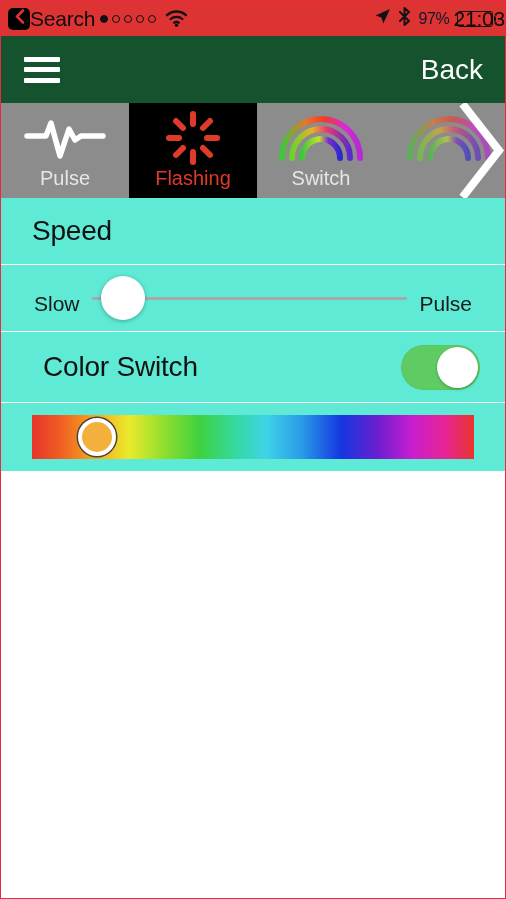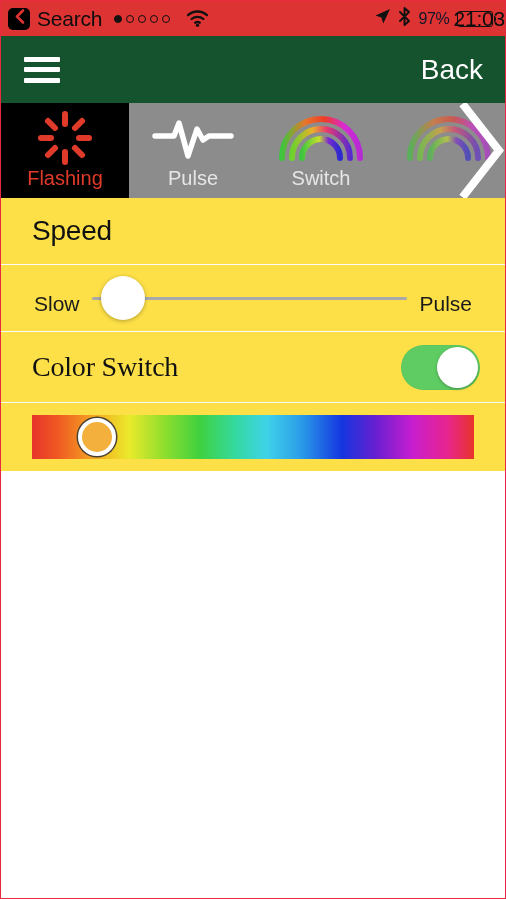--- a/index.html
+++ b/index.html
@@ -30,21 +30,20 @@
     height: 35px;
     background: #dd3333;
     display: flex;
     align-items: center;
     padding: 0 9px 0 7px;
     box-sizing: border-box;
   }
   .sb-left {
     display: flex;
     align-items: center;
-    gap: 7px;
     flex: 0 0 auto;
   }
   .back-chip {
     width: 22px;
     height: 22px;
     border-radius: 5px;
     background: #000000;
     display: flex;
     align-items: center;
     justify-content: center;
@@ -198,21 +197,21 @@
     justify-content: flex-start;
     pointer-events: auto;
   }
 
   
   .content {
     background: #ffffff;
     height: 700px;
   }
   .section {
-    background: #fde047;
+    background: #5eead4;
   }
   .row-sep {
     height: 1px;
     background: #fafafb;
   }
   .section-header {
     height: 66px;
     display: flex;
     align-items: center;
     padding: 0 31px;
@@ -260,23 +259,22 @@
     box-shadow: 0 1px 4px rgba(0,0,0,0.30);
     left: 10%;
     transform: translateX(-50%);
     cursor: pointer;
   }
   .switch-row {
     height: 70px;
     display: flex;
     align-items: center;
     justify-content: space-between;
-    padding: 0 25px 0 31px;
-    box-sizing: border-box;
-    font-family: Liberation Serif, serif;
+    padding: 0 25px 0 42px;
+    box-sizing: border-box;
   }
   .switch-label {
     font-size: 28px;
     color: #111;
     letter-spacing: -0.2px;
   }
   .toggle {
     width: 79px;
     height: 45px;
     border-radius: 23px;
@@ -398,45 +396,45 @@
     <div class="hamburger">
       <span></span>
         <span></span>
         <span></span>
     </div>
     <div class="nav-back">Back</div>
   </div>
 
   <div class="tabs">
 
+    <div class="tab">
+      <div class="tab-icon">
+        <svg width="82" height="48" viewBox="0 0 82 48">
+          <path d="M3 22 H22 L27 9 L36 42 L45 15 L51 26 L57 22 H79" stroke="#ffffff" stroke-width="5.5" fill="none" stroke-linecap="round" stroke-linejoin="round"></path>
+        </svg>
+      </div>
+      <div class="tab-label">Pulse</div>
+    </div>
+
     <div class="tab active">
       <div class="tab-icon">
         <svg width="56" height="56" viewBox="0 0 56 56">
           <g stroke="#e03a2a" stroke-width="6" stroke-linecap="round">
             <line x1="28" y1="4" x2="28" y2="14"></line>
             <line x1="28" y1="42" x2="28" y2="52"></line>
             <line x1="4" y1="28" x2="14" y2="28"></line>
             <line x1="42" y1="28" x2="52" y2="28"></line>
             <line x1="11" y1="11" x2="18" y2="18"></line>
             <line x1="38" y1="38" x2="45" y2="45"></line>
             <line x1="45" y1="11" x2="38" y2="18"></line>
             <line x1="18" y1="38" x2="11" y2="45"></line>
           </g>
         </svg>
       </div>
       <div class="tab-label">Flashing</div>
-    </div>
-
-    <div class="tab">
-      <div class="tab-icon">
-        <svg width="82" height="48" viewBox="0 0 82 48">
-          <path d="M3 22 H22 L27 9 L36 42 L45 15 L51 26 L57 22 H79" stroke="#ffffff" stroke-width="5.5" fill="none" stroke-linecap="round" stroke-linejoin="round"></path>
-        </svg>
-      </div>
-      <div class="tab-label">Pulse</div>
     </div>
 
     <div class="tab">
       <div class="tab-icon">
         <svg width="90" height="48" viewBox="0 0 90 48">
           <defs>
             <linearGradient id="rg1" x1="0" y1="0" x2="1" y2="0">
               <stop offset="0%" stop-color="#3ec63e"></stop>
               <stop offset="30%" stop-color="#e8762a"></stop>
               <stop offset="55%" stop-color="#ef3b2a"></stop>

